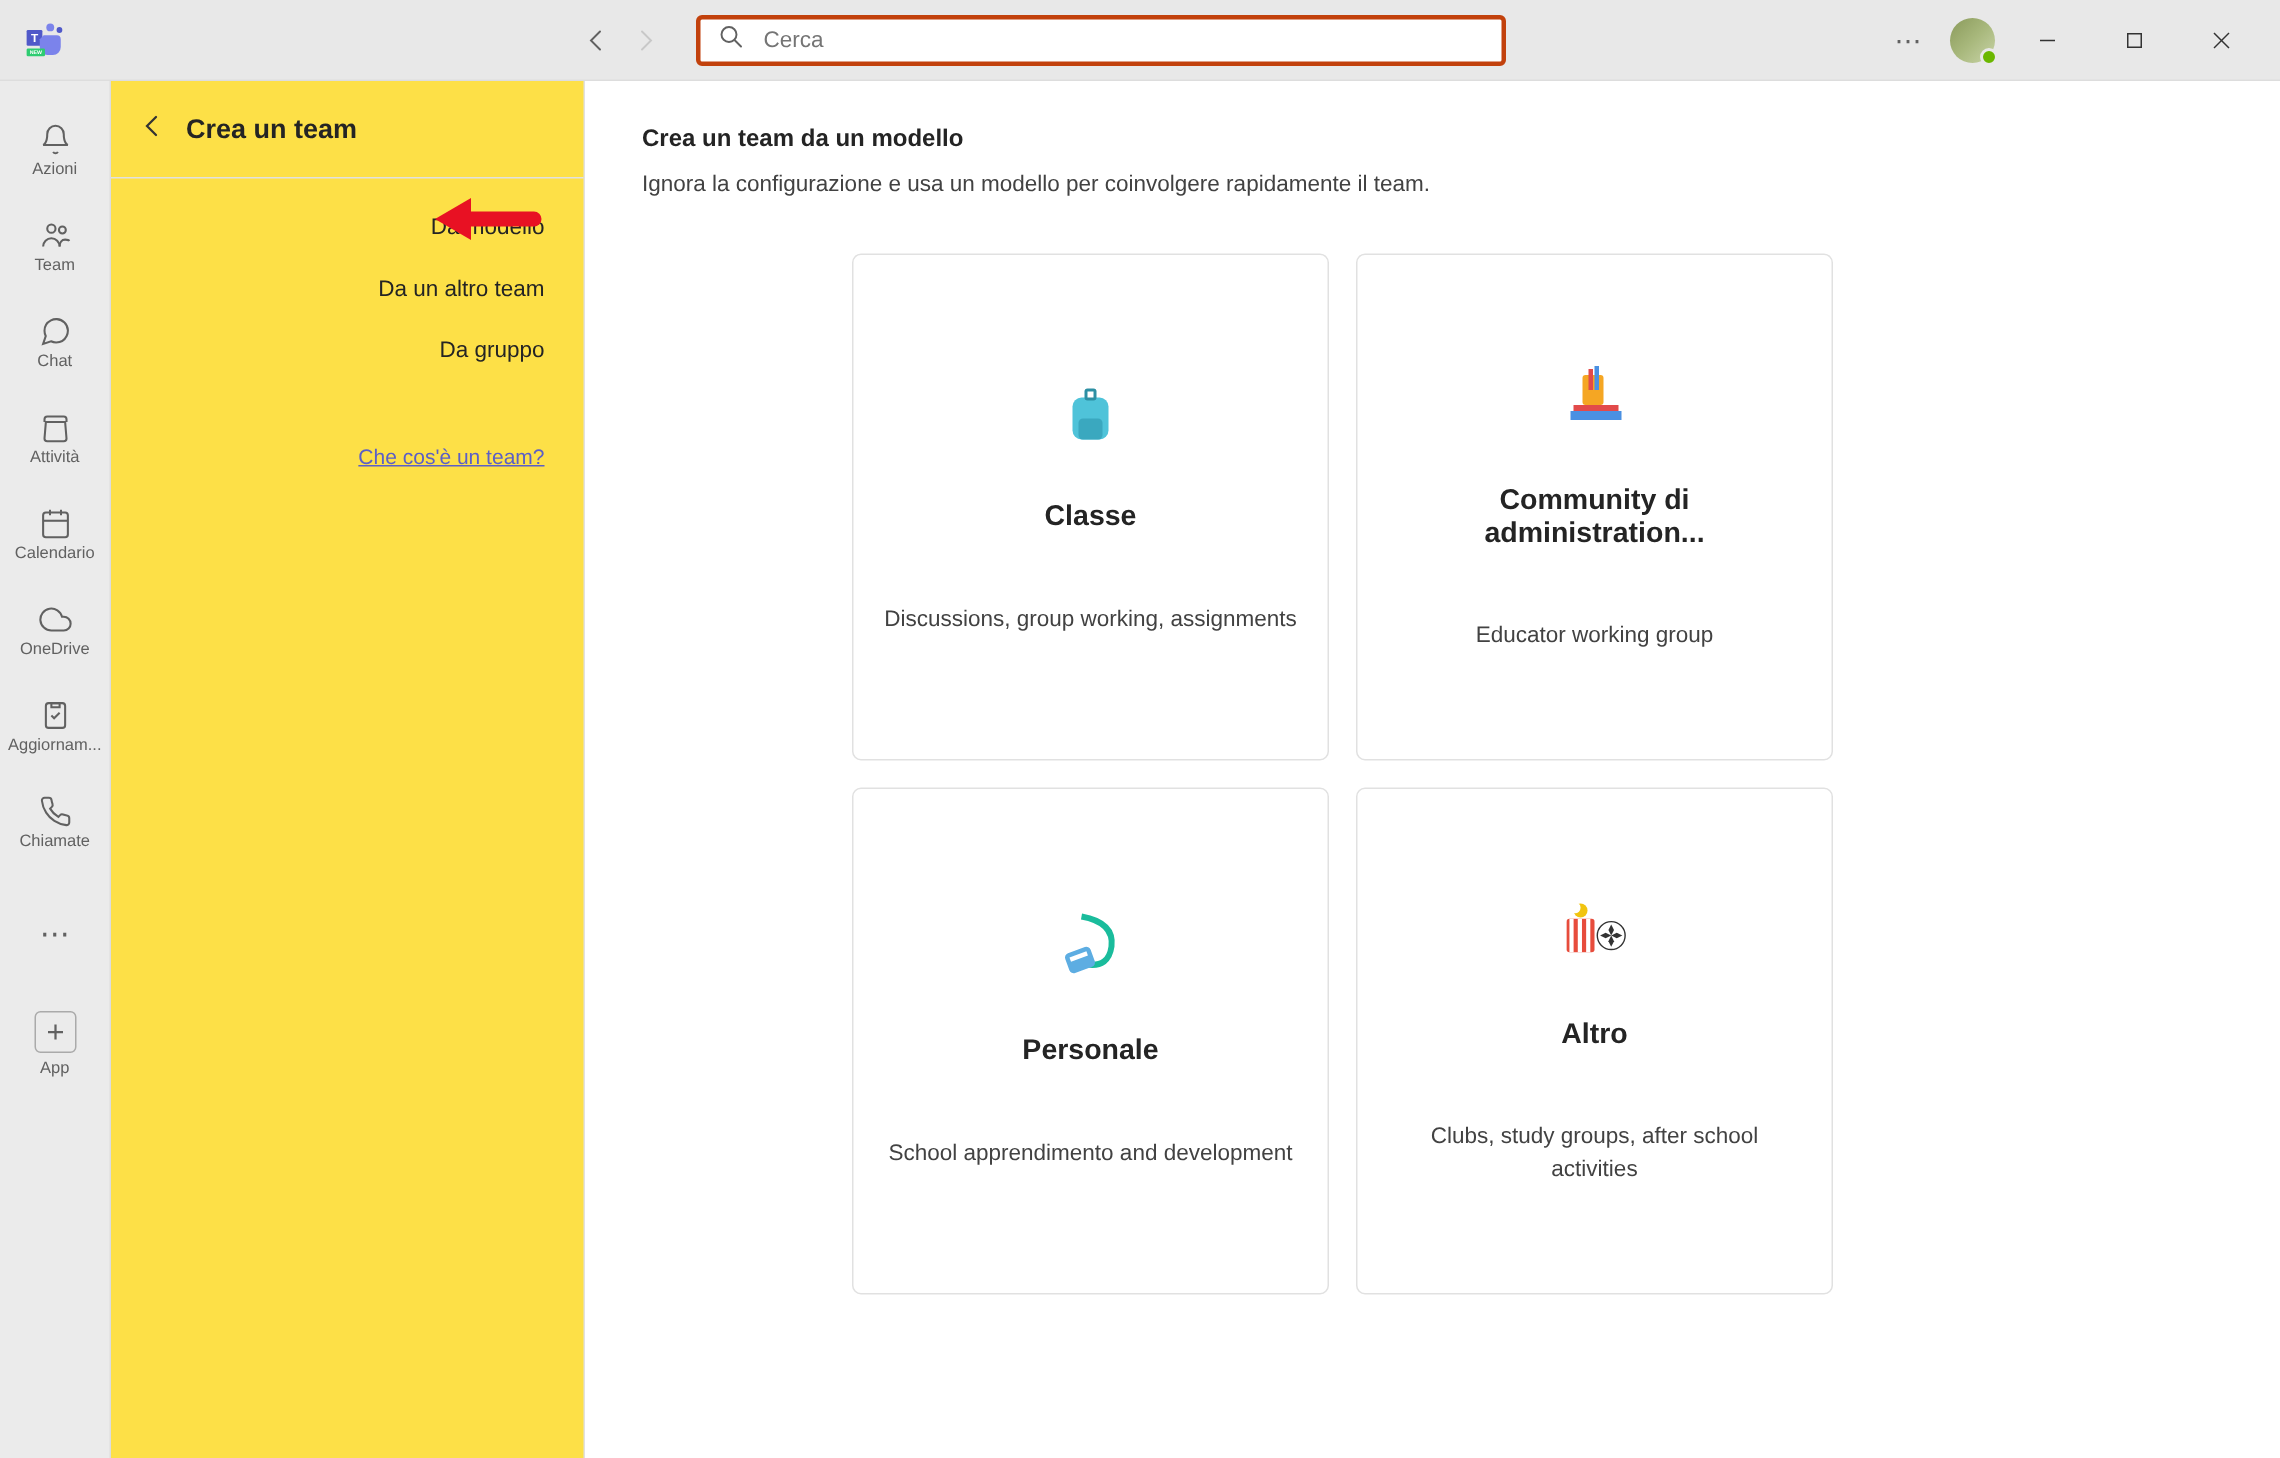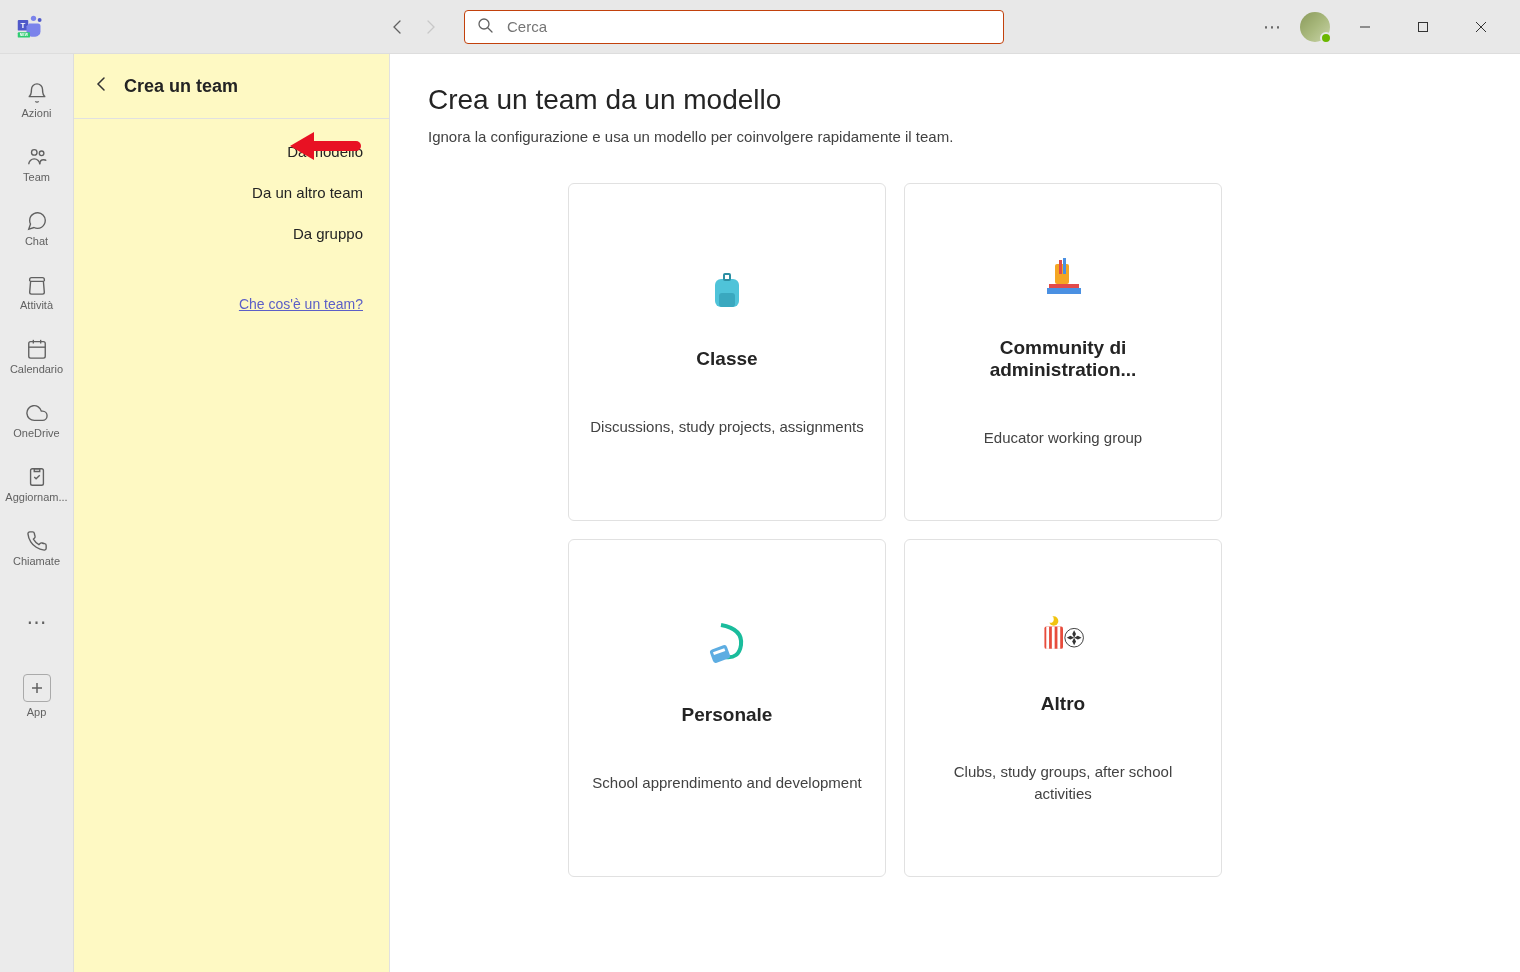--- a/index.html
+++ b/index.html
@@ -43,21 +43,21 @@
       color: #616161;
     }
     .nav-arrow.disabled {
       color: #c8c8c8;
       cursor: default;
     }
     .search-box {
       flex: 0 0 540px;
       height: 34px;
       background: #fff;
-      border: 1px solid #c2410c;
+      border: 3px solid #c2410c;
       border-radius: 4px;
       display: flex;
       align-items: center;
       padding: 0 12px;
       margin-left: 18px;
     }
     .search-box input {
       border: none;
       outline: none;
       background: transparent;
@@ -142,21 +142,21 @@
       display: flex;
       align-items: center;
       justify-content: center;
     }
     .rail-ellipsis {
       cursor: pointer;
       margin-top: 10px;
     }
     .secondary-panel {
       width: 316px;
-      background: #fef9c3;
+      background: #fde047;
       border-right: 1px solid #e1e1e1;
       display: flex;
       flex-direction: column;
     }
     .panel-header {
       height: 65px;
       display: flex;
       align-items: center;
       padding: 0 20px;
       border-bottom: 1px solid #e1e1e1;
@@ -191,22 +191,22 @@
       cursor: pointer;
       margin-top: 30px;
     }
     .content-area {
       flex: 1;
       background: #fff;
       padding: 30px 38px;
       overflow-y: auto;
     }
     .content-title {
-      font-size: 28px;
-      font-weight: 400;
+      font-size: 16px;
+      font-weight: 700;
       color: #242424;
       margin-bottom: 4px;
     }
     .content-subtitle {
       font-size: 15px;
       color: #424242;
       margin-bottom: 38px;
       margin-top: 12px;
     }
     .template-grid {
@@ -436,21 +436,21 @@
       <div class="template-card">
         <div class="template-icon">
           <svg width="48" height="48" viewBox="0 0 48 48">
             <rect x="12" y="14" width="24" height="28" rx="6" fill="#4fc3d9"></rect>
             <rect x="16" y="28" width="16" height="14" rx="3" fill="#3aa8bf"></rect>
             <rect x="20" y="8" width="8" height="8" rx="2" fill="#2d8fa3"></rect>
             <rect x="22" y="10" width="4" height="4" fill="#fff"></rect>
           </svg>
         </div>
         <div class="template-card-title">Classe</div>
-        <div class="template-card-desc">Discussions, study projects, assignments</div>
+        <div class="template-card-desc">Discussions, group working, assignments</div>
       </div>
       <div class="template-card">
         <div class="template-icon">
           <svg width="52" height="48" viewBox="0 0 52 48">
             <rect x="10" y="34" width="34" height="6" fill="#4a90e2"></rect>
             <rect x="12" y="30" width="30" height="4" fill="#e24a4a"></rect>
             <rect x="18" y="10" width="14" height="20" rx="2" fill="#f5a623"></rect>
             <rect x="22" y="6" width="3" height="14" fill="#e24a4a"></rect>
             <rect x="26" y="4" width="3" height="16" fill="#4a90e2"></rect>
           </svg>

